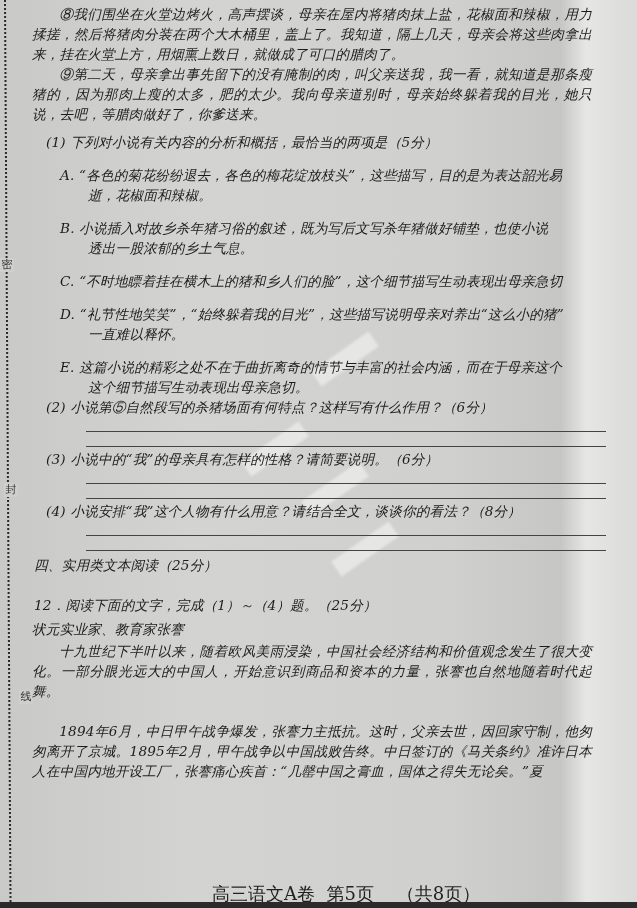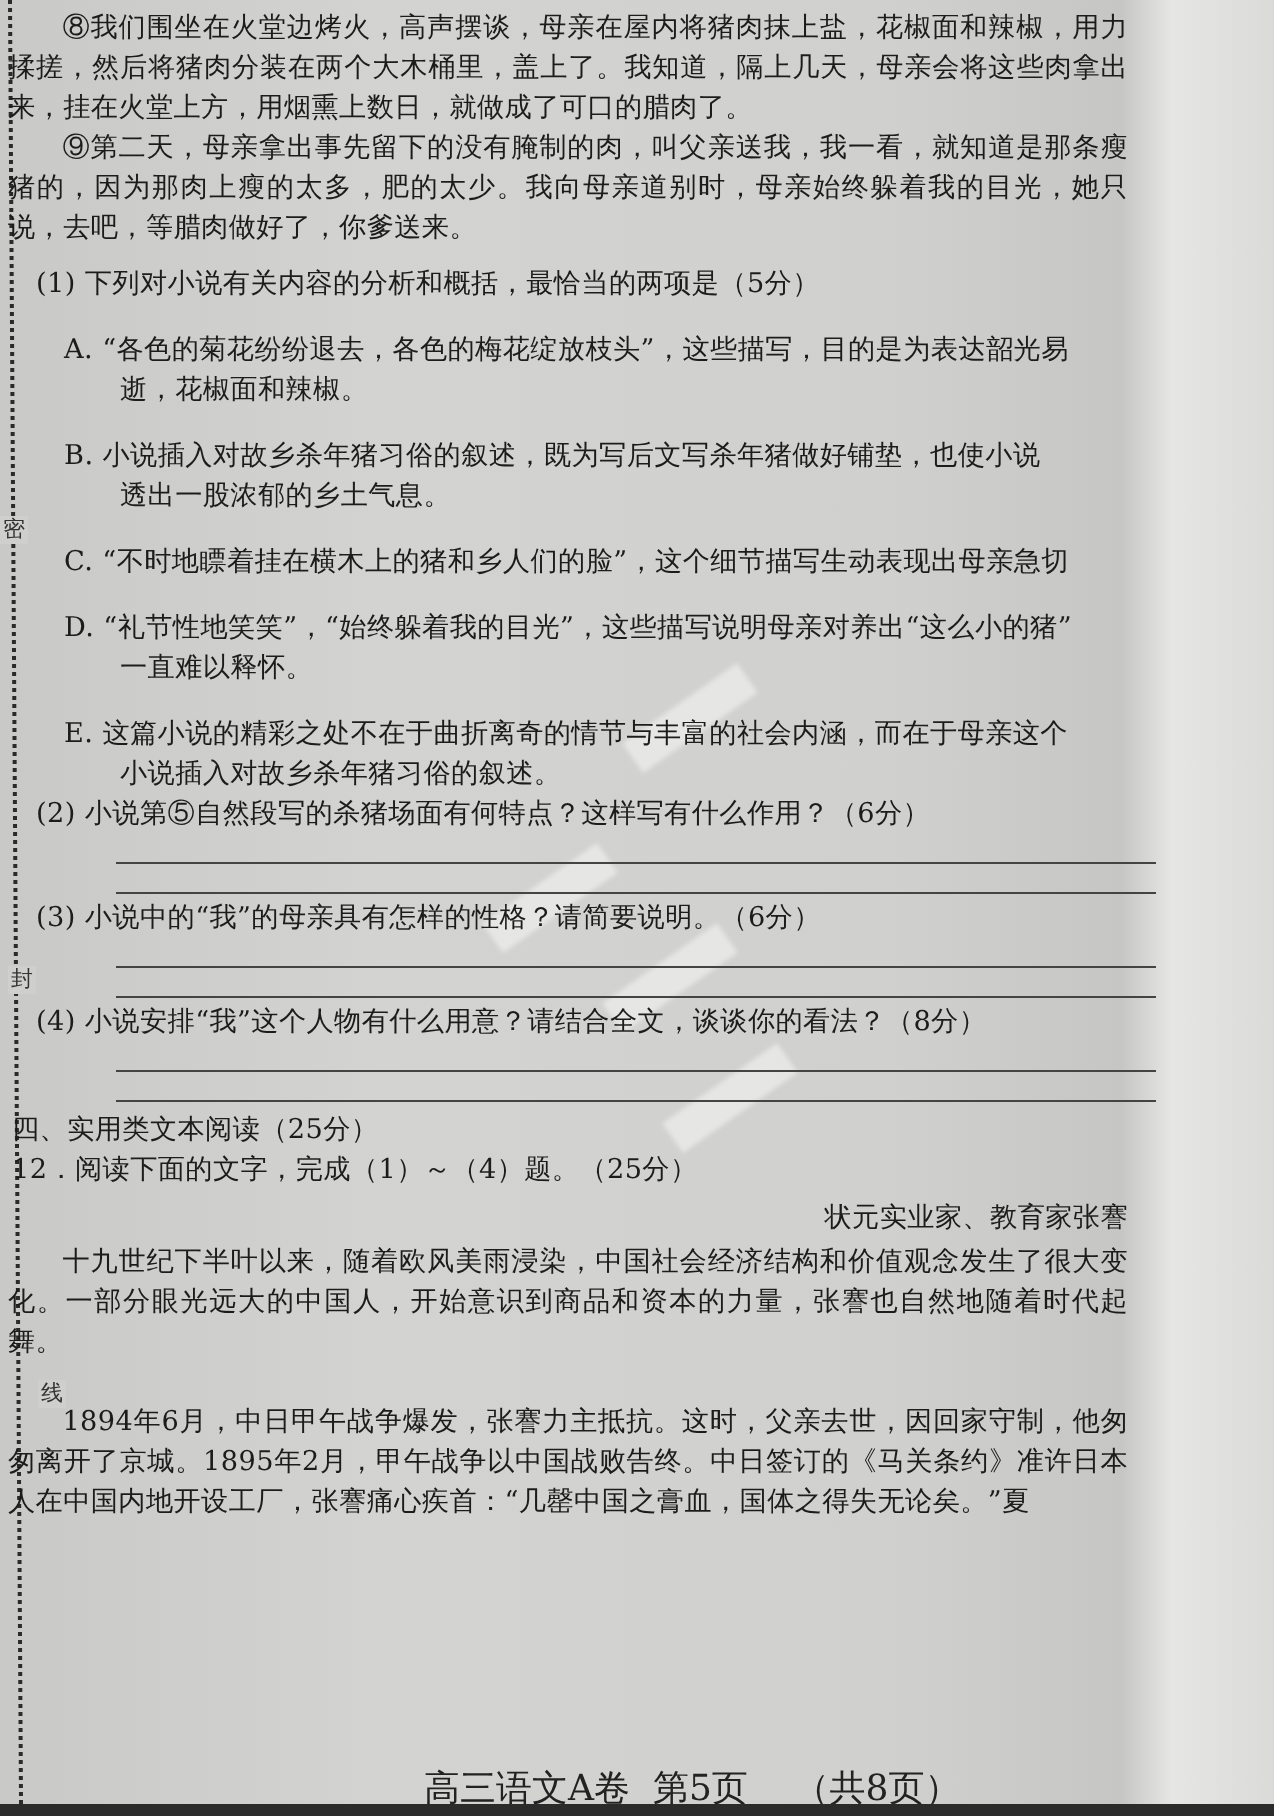--- a/index.html
+++ b/index.html
@@ -16,29 +16,29 @@
   }
   .binding-line {
     position:absolute; left:4px; top:0; width:0; height:902px;
     border-left:2px dotted #2a2a2a;
     transform: rotate(-0.35deg); transform-origin: top left;
   }
   .binding-mark {
     position:absolute; font-size:11px; color:#333; background:#cfcfcd;
     width:14px; text-align:center; line-height:14px;
   }
-  .content { position:absolute; left:4px; top:4px; width:560px; }
+  .content { position:absolute; left:32px; top:4px; width:560px;font-style:italic; }
   p { margin:0; font-size:13.6px; line-height:20px; letter-spacing:0.2px; text-align:justify; }
   .para { text-indent:2em; }
   .qhead { padding-left:14px; }
   .opt { padding-left:42px; text-indent:-14px;margin-top:13px; }
   .opt .cont { display:block; padding-left:14px; text-indent:0; }
   .answer-line { height:0; border-top:1.4px solid #444; margin:14px 0 0 54px; width:520px; }
   .section-title { padding-left:2px; }
-  .article-title { text-align:right; margin:4px 0 2px 0; }
+  .article-title { text-align:left; margin:4px 0 2px 0; }
   .footer { position:absolute; left:212px; top:882px; font-size:18px; color:#222; white-space:pre; }
   .watermark {
     position:absolute; width:70px; height:18px; background:rgba(255,255,255,0.45);
     transform:rotate(-35deg); filter: blur(1px);
   }
   .bottom-bar { position:absolute; left:0; top:902px; width:637px; height:6px; background:#2b2b2b; }
 </style>
 </head>
 <body>
 
@@ -77,21 +77,21 @@
       <span>“不时地瞟着挂在横木上的猪和乡人们的脸”，这个细节描写生动表现出母亲急切</span>
     </p>
     <p class="opt">
       <span>D.</span>
       <span>“礼节性地笑笑”，“始终躲着我的目光”，这些描写说明母亲对养出“这么小的猪”</span>
       <span class="cont">一直难以释怀。</span>
     </p>
     <p class="opt">
       <span>E.</span>
       <span>这篇小说的精彩之处不在于曲折离奇的情节与丰富的社会内涵，而在于母亲这个</span>
-      <span class="cont">小说插入对故乡杀年猪习俗的叙述。</span>
+      <span class="cont">这个细节描写生动表现出母亲急切。</span>
     </p>
 
     <p class="qhead">
       <span>(2)</span>
       <span>小说第⑤自然段写的杀猪场面有何特点？这样写有什么作用？（6分）</span>
     </p>
     <div class="answer-line"></div>
     <div class="answer-line" style="margin-bottom:2px"></div>
 
     <p class="qhead">
@@ -102,21 +102,21 @@
     <div class="answer-line" style="margin-bottom:2px"></div>
 
     <p class="qhead">
       <span>(4)</span>
       <span>小说安排“我”这个人物有什么用意？请结合全文，谈谈你的看法？（8分）</span>
     </p>
     <div class="answer-line"></div>
     <div class="answer-line" style="margin-bottom:4px"></div>
 
     <p class="section-title">四、实用类文本阅读（25分）</p>
-    <p class="section-title" style="margin-top:0">12．阅读下面的文字，完成（1）～（4）题。（25分）</p>
+    <p class="section-title" style="margin-top:20px">12．阅读下面的文字，完成（1）～（4）题。（25分）</p>
     <p class="article-title">状元实业家、教育家张謇</p>
     <p class="para">十九世纪下半叶以来，随着欧风美雨浸染，中国社会经济结构和价值观念发生了很大变化。一部分眼光远大的中国人，开始意识到商品和资本的力量，张謇也自然地随着时代起舞。</p>
     <p class="para" style="margin-top:20px">1894年6月，中日甲午战争爆发，张謇力主抵抗。这时，父亲去世，因回家守制，他匆匆离开了京城。1895年2月，甲午战争以中国战败告终。中日签订的《马关条约》准许日本人在中国内地开设工厂，张謇痛心疾首：“几罄中国之膏血，国体之得失无论矣。”夏</p>
   </div>
 
   <div class="footer"><span>高三语文A卷</span>  <span>第5页</span>    <span>（共8页）</span></div>
 </div>
 <div class="bottom-bar"></div>
 
 </body></html>

